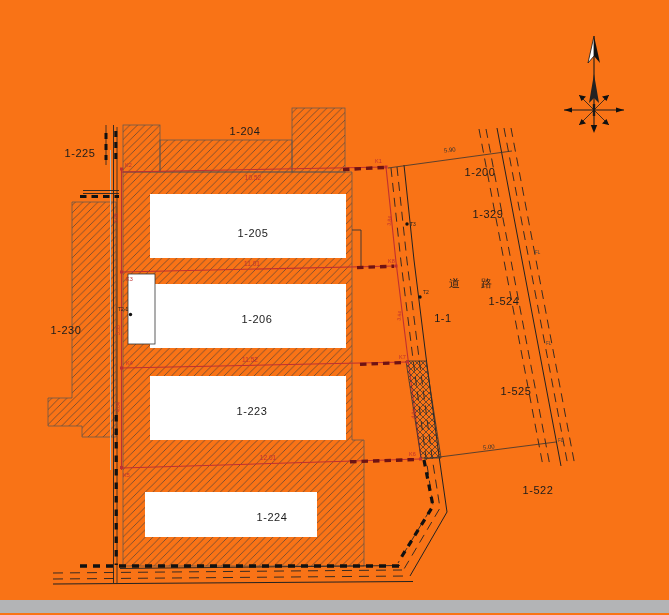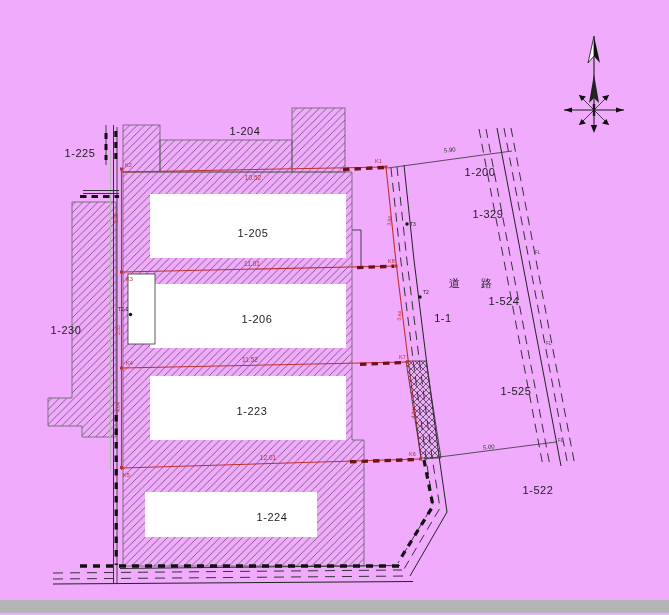--- a/index.html
+++ b/index.html
@@ -1,16 +1,16 @@
 <!DOCTYPE html>
 <html><head>
 <meta charset="utf-8">
 <style>
   html,body{margin:0;padding:0;background:#ffffff;}
-  .canvas{position:relative;width:669px;height:615px;background:#f0abfc;overflow:hidden;
+  .canvas{position:relative;width:669px;height:615px;background:#f97316;overflow:hidden;
           font-family:"Liberation Sans",sans-serif;}
   .canvas svg{position:absolute;left:0;top:0;}
   text{font-family:"Liberation Sans",sans-serif;fill:#1c1c1c;}
   .parcel-lbl{font-size:11px;letter-spacing:.6px;}
   .road-lbl{font-size:11px;letter-spacing:9px;}
   .dim-red{font-size:6.5px;fill:#c03030;}
   .dim-blk{font-size:6px;fill:#333;}
   .dim-side{font-size:5px;fill:#c03030;}
   .pt-red{font-size:5.5px;fill:#c03030;}
   .pt-blk{font-size:5px;fill:#222;}

